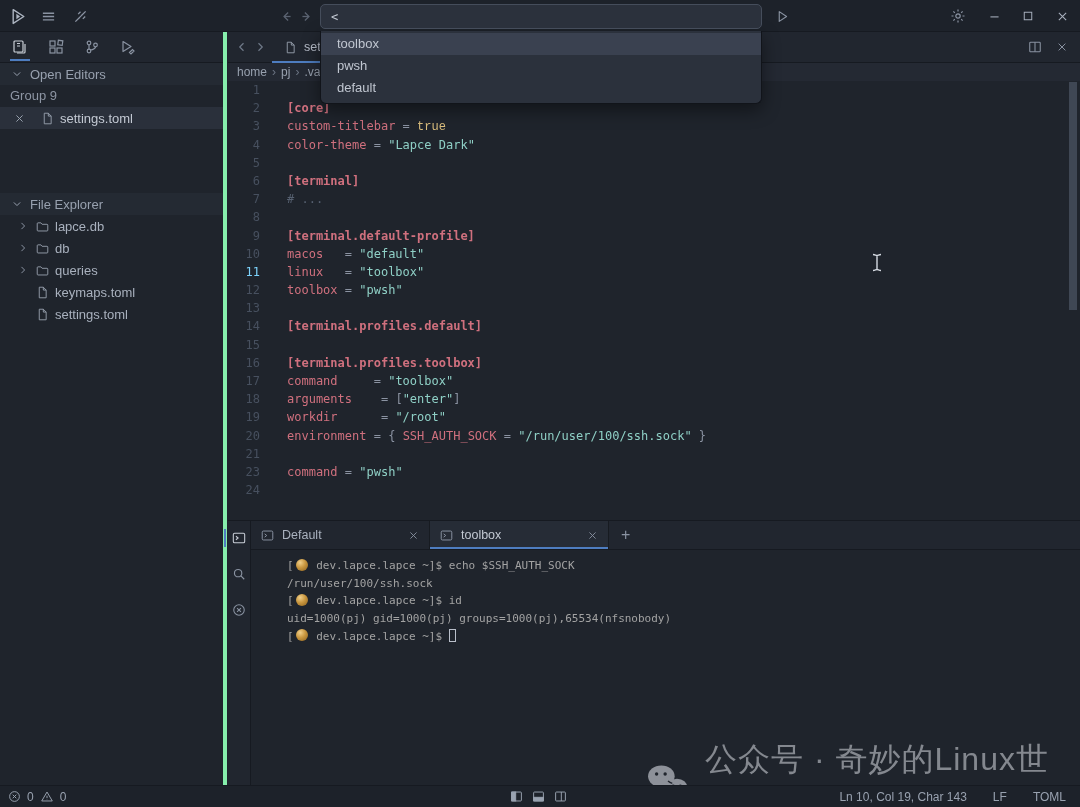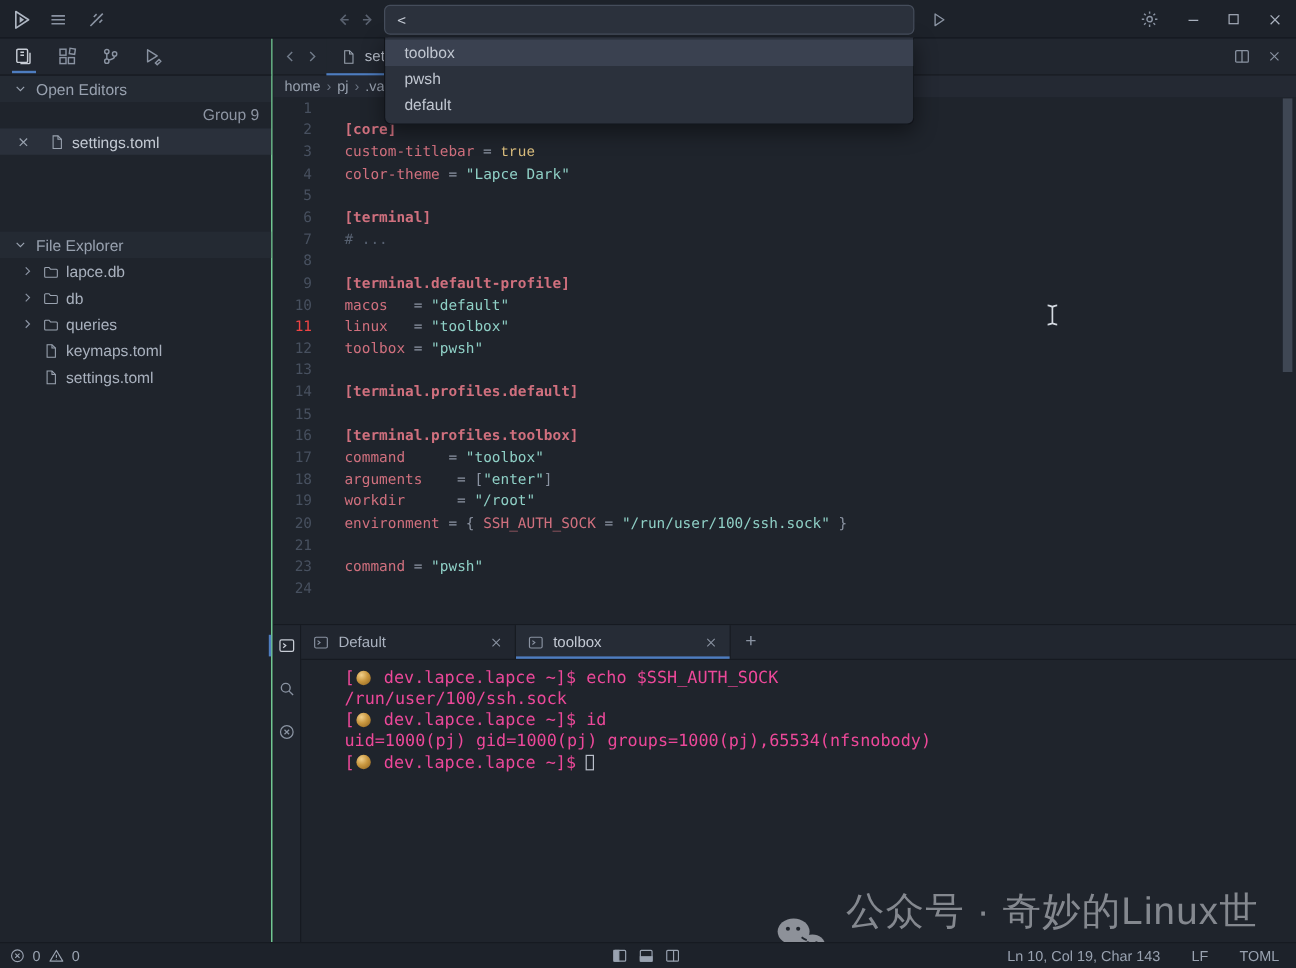--- a/index.html
+++ b/index.html
@@ -24,21 +24,21 @@
     display:flex; align-items:center; padding:0 10px; color:#c4cad4;
     font-family:"DejaVu Sans Mono", monospace; font-size:12px; }
   .palette-panel { position:absolute; left:320px; top:31px; width:442px; z-index:59;
     background:#2b313c; border:1px solid #11141a; border-top:none;
     border-radius:0 0 6px 6px; box-shadow:0 6px 18px rgba(0,0,0,.45); padding:2px 0 4px; }
   .pal-item { height:22px; line-height:22px; padding:0 16px; color:#c0c6d0; font-size:13px; }
   .pal-item.sel { background:#3a4150; }
 
   
   .sidebar { position:absolute; left:0; top:32px; width:227px; bottom:22px;
-    background:#1f242c; border-right:1px solid #86efac;text-align:right; }
+    background:#1f242c; border-right:4px solid #86efac; }
   .activity { height:31px; background:#21262f; border-bottom:1px solid #161a21;
     display:flex; align-items:center; gap:14px; padding:0 9px; position:relative; }
   .act-icon { width:22px; height:26px; display:flex; align-items:center; justify-content:center; position:relative; }
   .act-icon.active::after { content:""; position:absolute; left:1px; right:1px; bottom:-1px; height:2px; background:#4e7dc0; }
   .sec-header { height:22px; display:flex; align-items:center; gap:8px; padding:0 12px;
     background:#242a33; color:#98a1af; }
   .oe-group { height:22px; line-height:22px; padding:0 10px; color:#8d95a3; background:#1f242c; }
   .tree-row { height:22px; display:flex; align-items:center; color:#a9b1be; padding-left:14px; gap:6px; }
   .tree-row.selrow { background:#2a303b; color:#c3c9d3; }
   .tree-row .chev { width:14px; display:flex; justify-content:center; }
@@ -56,21 +56,21 @@
   .ed-tab::after { content:""; position:absolute; left:0; right:0; bottom:0; height:2px; background:#4e7dc0; }
   .tabbar-right { margin-left:auto; display:flex; gap:14px; padding-right:12px; color:#8a93a2; }
   .breadcrumb { position:absolute; left:0; top:31px; right:0; height:18px; background:#242933;
     display:flex; align-items:center; gap:5px; padding:0 9px; font-size:12px; color:#98a1af; }
   .breadcrumb .sep { color:#6b7483; }
 
   .code { position:absolute; left:0; top:49px; right:0; bottom:265px; overflow:hidden;
     font-family:"DejaVu Sans Mono", monospace; font-size:12px; }
   .cl { position:relative; height:18.2px; line-height:18.2px; white-space:pre; }
   .cl .ln { position:absolute; left:0; width:32px; text-align:right; color:#47505f; }
-  .cl .ln.cur { color:#ef4444; }
+  .cl .ln.cur { color:#7dd3fc; }
   .cl .lc { position:absolute; left:59px; }
   .tk-sec { color:#d0707e;font-weight:bold; } .tk-key { color:#d0707e; }
   .tk-op  { color:#8b93a2; } .tk-pun { color:#8b93a2; }
   .tk-str { color:#8fd0c6; } .tk-bool{ color:#dcbf7e;font-family:Liberation Mono, monospace; }
   .tk-com { color:#566070; }
   .scrollbar-v { position:absolute; right:3px; top:50px; width:8px; height:228px; background:#3f4754; }
 
   
   .panel { position:absolute; left:0; right:0; bottom:0; height:265px; background:#1f242c; border-top:1px solid #161a21; }
   .panel-rail { position:absolute; left:0; top:0; bottom:0; width:23px; background:#21262f;
@@ -80,21 +80,21 @@
   .rail-icon.active::before { content:""; position:absolute; left:-6px; top:0; width:2px; height:18px; background:#4e7dc0; }
   .panel-tabs { position:absolute; left:23px; right:0; top:0; height:29px; background:#21262f;
     border-bottom:1px solid #161a21; display:flex; align-items:stretch; }
   .p-tab { position:relative; width:179px; display:flex; align-items:center; gap:8px; padding:0 10px;
     border-right:1px solid #171b21; color:#aab2bf; font-size:12.5px; }
   .p-tab .xi { margin-left:auto; color:#8a93a2; }
   .p-tab.active { background:#262c36; color:#c3c9d3; }
   .p-tab.active::after { content:""; position:absolute; left:0; right:0; bottom:0; height:2px; background:#4e7dc0; }
   .p-plus { display:flex; align-items:center; padding:0 12px; color:#8a93a2; font-size:16px; }
   .term { position:absolute; left:23px; right:0; top:29px; bottom:0; padding:7px 0 0 36px;
-    font-family:"DejaVu Sans Mono", monospace; font-size:14px; color:#ec4899; }
+    font-family:"DejaVu Sans Mono", monospace; font-size:11px; color:#a3a3a3; }
   .tl { height:17.7px; line-height:17.7px; white-space:pre; }
   .orb { display:inline-block; width:12px; height:12px; border-radius:50%; margin:0 2px; vertical-align:-1.5px;
     background:radial-gradient(circle at 35% 30%, #f0cf8a 0%, #c9973f 45%, #8a5f1d 100%); }
   .tcursor { display:inline-block; width:7px; height:13px; border:1px solid #b9bfca; vertical-align:-2px; }
 
   
   .statusbar { position:absolute; left:0; bottom:0; width:1080px; height:22px; background:#1d222a;
     border-top:1px solid #161a21; display:flex; align-items:center; font-size:12px; color:#99a2b0; z-index:20; }
   .sb-left { display:flex; align-items:center; gap:6px; padding-left:8px; }
   .sb-center { position:absolute; left:510px; display:flex; gap:9px; align-items:center; }

